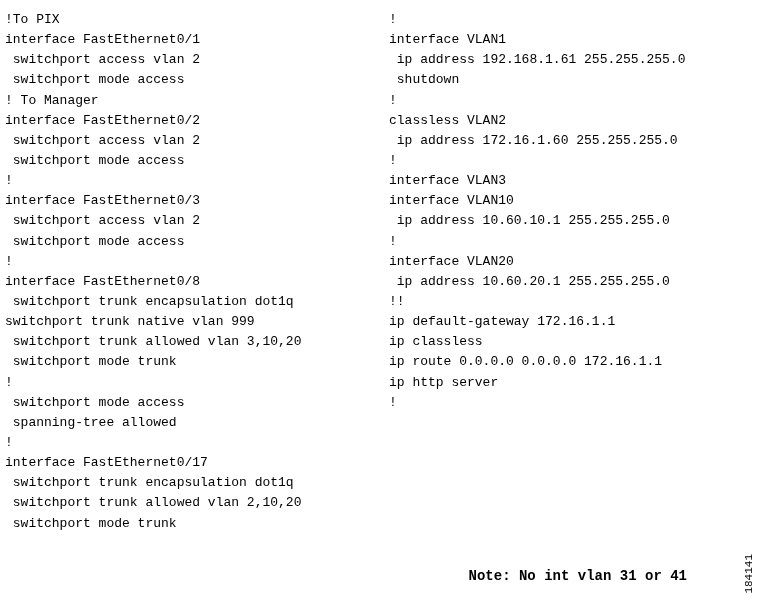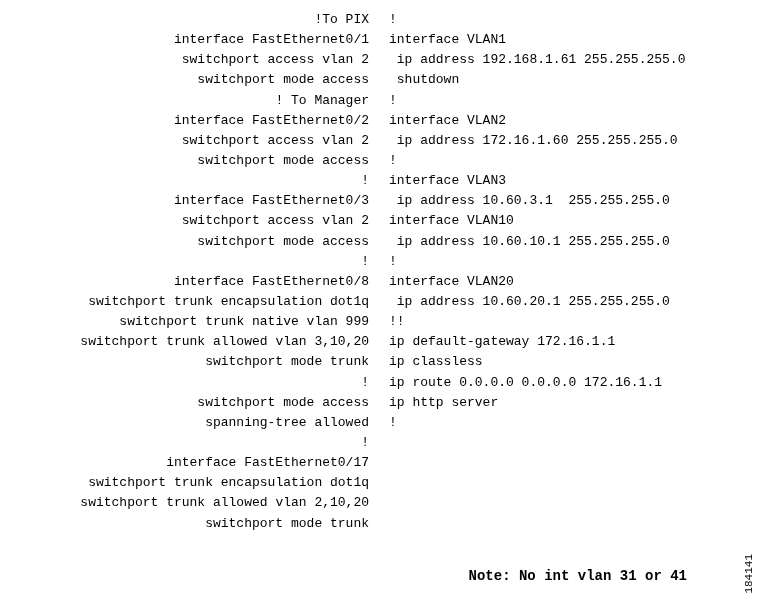--- a/index.html
+++ b/index.html
@@ -22,21 +22,20 @@
     .content-wrapper {
       display: flex;
       width: 100%;
       padding: 10px 10px 10px 5px;
     }
 
     .left-column {
       width: 50%;
       padding-right: 10px;
       line-height: 1.55;
-      text-align: right;
     }
 
     .right-column {
       width: 50%;
       padding-left: 10px;
       line-height: 1.55;
     }
 
     .code-line {
       display: block;
@@ -93,25 +92,24 @@
       <span class="code-line"> switchport trunk encapsulation dot1q</span>
       <span class="code-line"> switchport trunk allowed vlan 2,10,20</span>
       <span class="code-line"> switchport mode trunk</span>
     </div>
   <div class="right-column">
   <span class="code-line">!</span>
       <span class="code-line">interface VLAN1</span>
       <span class="code-line"> ip address 192.168.1.61 255.255.255.0</span>
       <span class="code-line"> shutdown</span>
       <span class="code-line">!</span>
-      <span class="code-line">interface VLAN2</span>
+      <span class="code-line">classless VLAN2</span>
       <span class="code-line"> ip address 172.16.1.60 255.255.255.0</span>
       <span class="code-line">!</span>
       <span class="code-line">interface VLAN3</span>
-      <span class="code-line"> ip address 10.60.3.1  255.255.255.0</span>
       <span class="code-line"></span>
       <span class="code-line">interface VLAN10</span>
       <span class="code-line"> ip address 10.60.10.1 255.255.255.0</span>
       <span class="code-line">!</span>
       <span class="code-line">interface VLAN20</span>
       <span class="code-line"> ip address 10.60.20.1 255.255.255.0</span>
       <span class="code-line">!!</span>
       <span class="code-line">ip default-gateway 172.16.1.1</span>
       <span class="code-line">ip classless</span>
       <span class="code-line">ip route 0.0.0.0 0.0.0.0 172.16.1.1</span>

